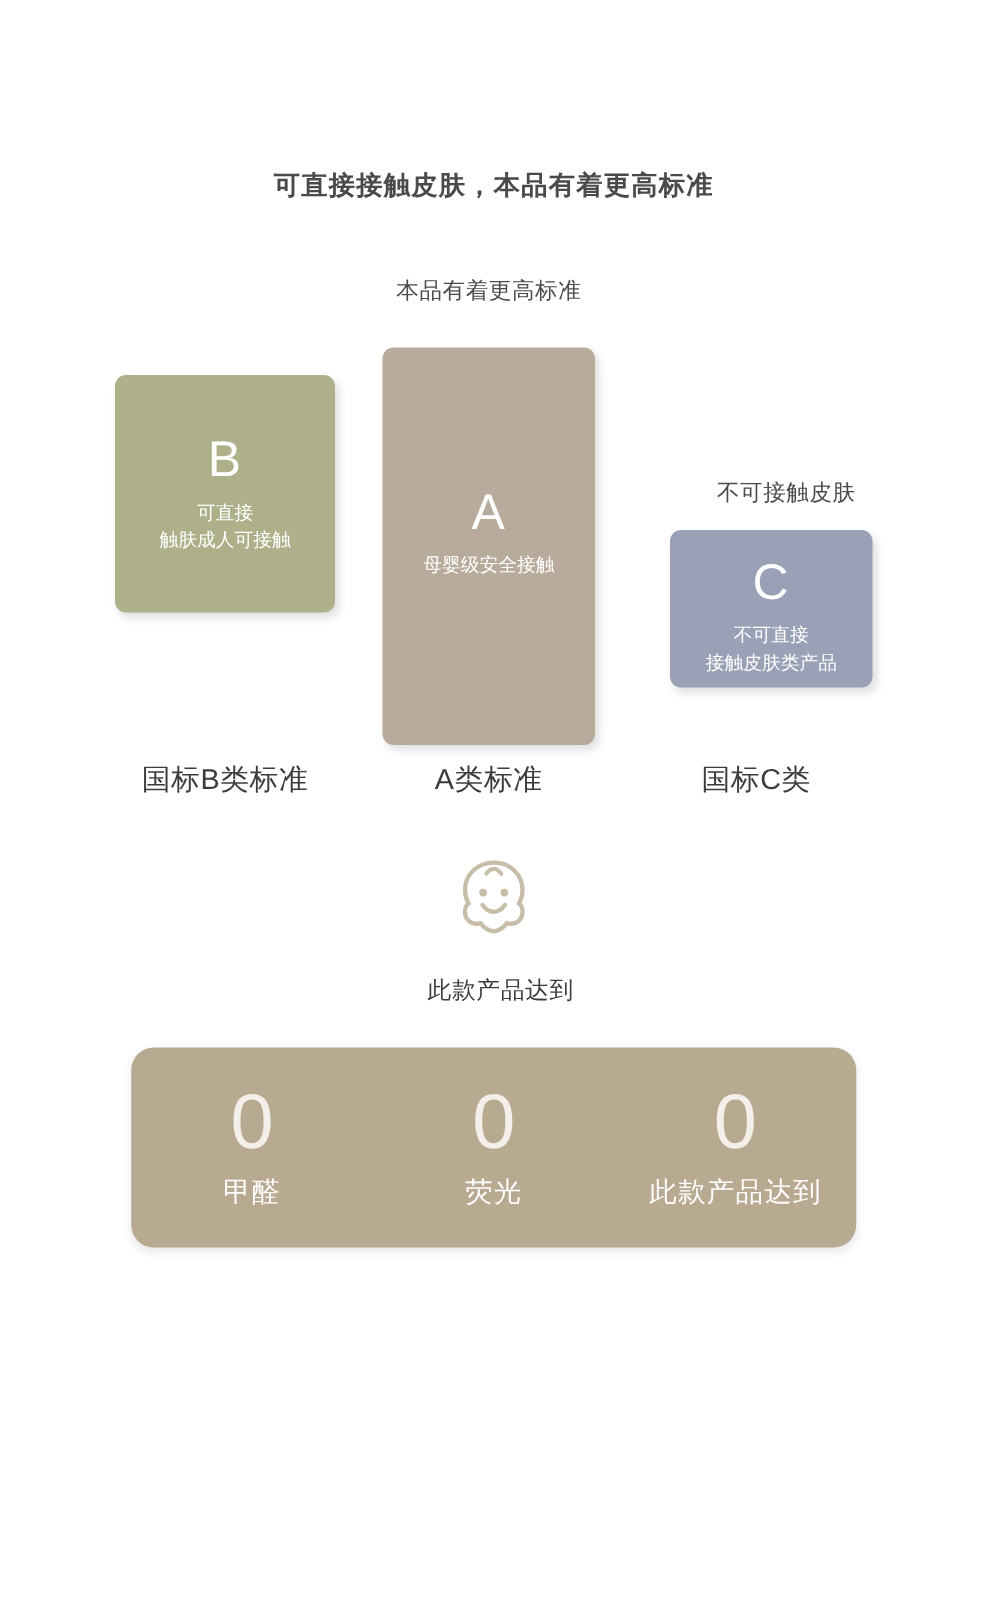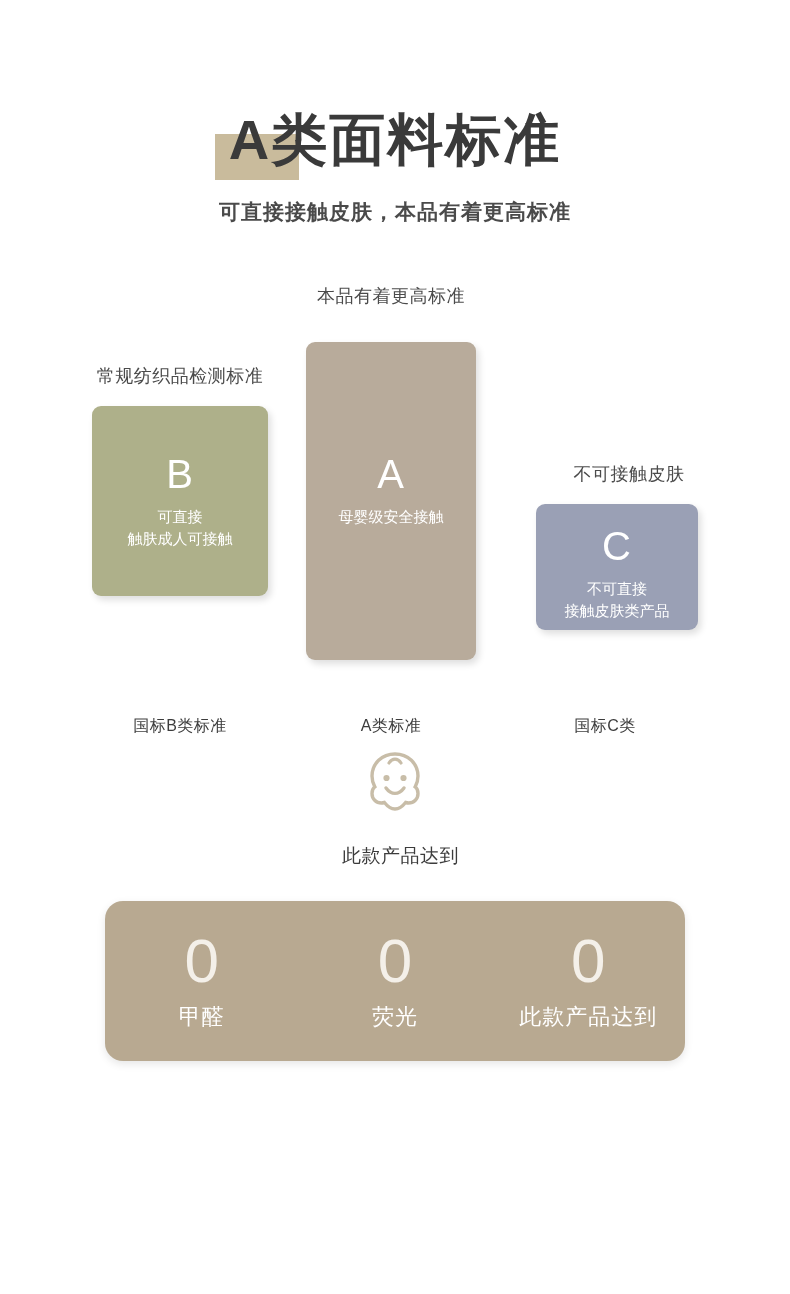--- a/index.html
+++ b/index.html
@@ -85,25 +85,24 @@
     letter-spacing: 1px;
   }
   .bar .desc {
     font-size: 15px;
     line-height: 1.45;
     color: #ffffff;
     margin-top: 12px;
     white-space: pre-line;
   }
   .axis-label {
-    font-size: 16px;
+    font-size: 23px;
     color: #3c3c3c;
     letter-spacing: 0.5px;
     white-space: nowrap;
-    margin-top: 44px;
   }
 
   
   #col-b { left: 92px; top: 80px; width: 176px; }
   #col-b .cap-label { margin-bottom: 18px; }
   #col-b .bar {
     width: 176px;
     height: 190px;
     background: #aeb08a;
     padding-top: 48px;
@@ -115,21 +114,21 @@
   #col-a .cap-label { margin-bottom: 34px; }
   #col-a .bar {
     width: 170px;
     height: 318px;
     background: #b8ab9b;
     padding-top: 112px;
     box-sizing: border-box;
   }
 
   
-  #col-c { left: 524px; top: 178px; width: 186px; padding-left: 12px; }
+  #col-c { left: 524px; top: 162px; width: 186px; padding-left: 12px; }
   #col-c .cap-label { margin-bottom: 18px; }
   #col-c .bar {
     width: 162px;
     height: 126px;
     background: #9aa0b5;
     padding-top: 22px;
     box-sizing: border-box;
   }
 
   .axis-row {
@@ -192,31 +191,26 @@
     margin-top: 10px;
     font-size: 22px;
     color: #ffffff;
     letter-spacing: 1px;
   }
 </style>
 </head>
 <body>
 
 <div class="header">
-  <div class="title-wrap">
-    <div class="title-highlight"></div>
-    <h1 class="main-title">A类面料标准</h1>
-  </div>
   <div class="subtitle">可直接接触皮肤，本品有着更高标准</div>
 </div>
 
 <div class="chart">
 
   <div class="bar-col" id="col-b">
-    <div class="cap-label">常规纺织品检测标准</div>
     <div class="bar">
       <div class="grade">B</div>
       <div class="desc">可直接
 触肤成人可接触</div>
     </div>
   </div>
 
   <div class="bar-col" id="col-a">
     <div class="cap-label">本品有着更高标准</div>
     <div class="bar">

